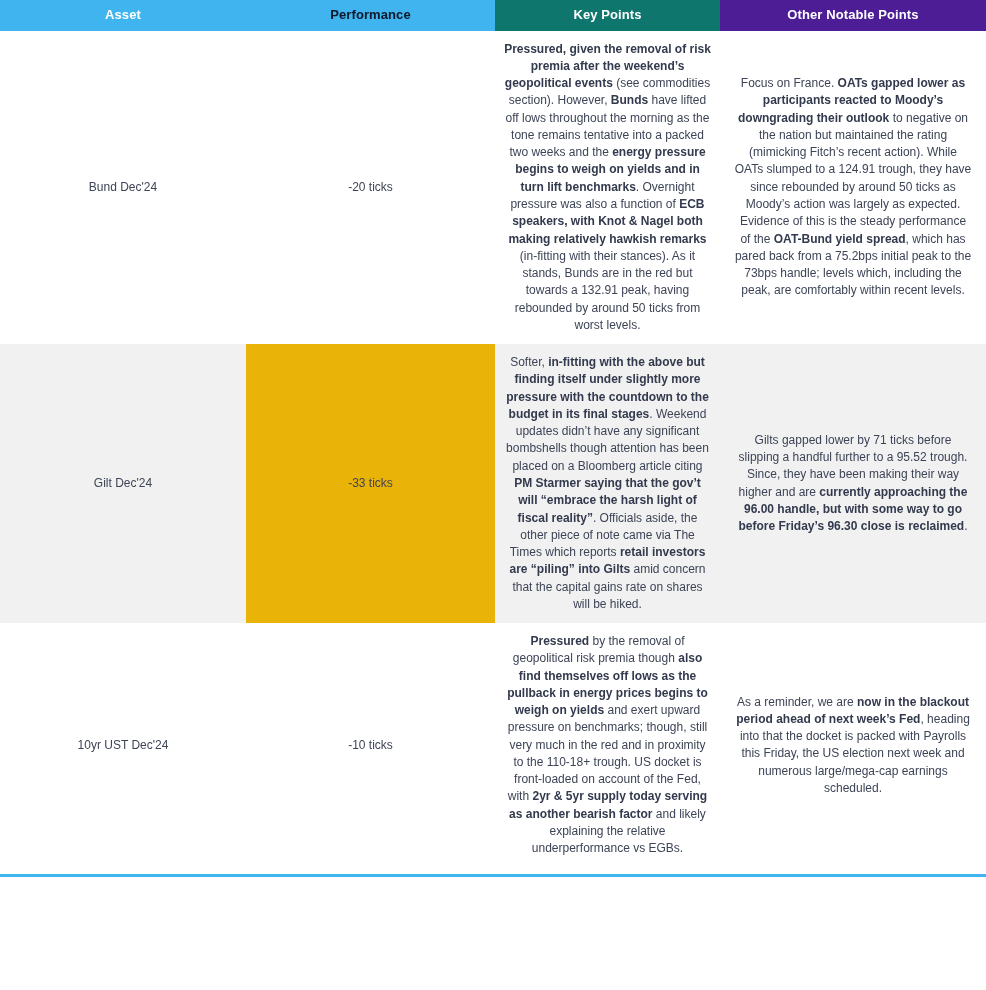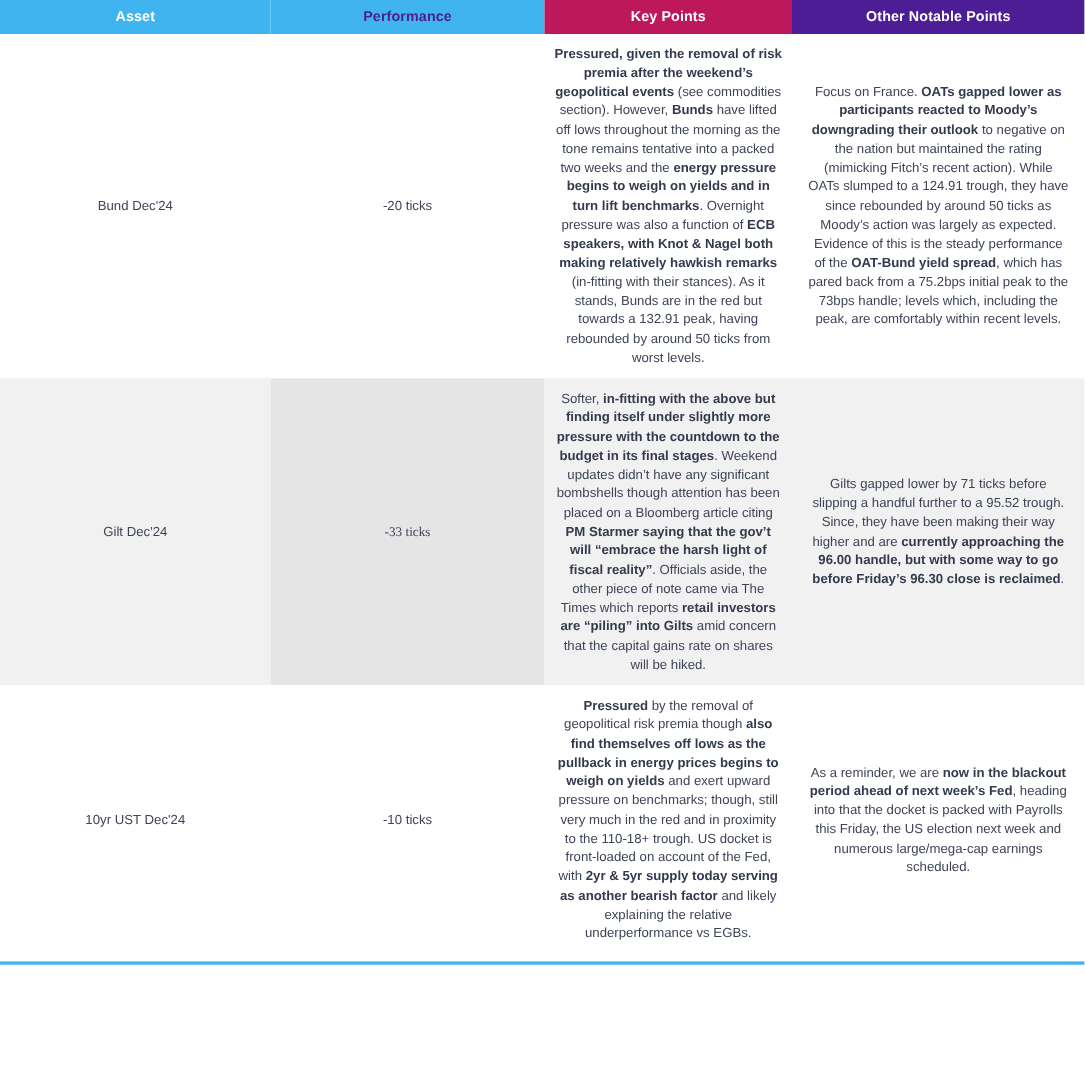--- a/index.html
+++ b/index.html
@@ -73,35 +73,35 @@
 <table class="report-table">
   <colgroup>
     <col class="c-asset">
     <col class="c-perf">
     <col class="c-key">
     <col class="c-other">
   </colgroup>
   <thead>
     <tr>
       <th style="background: rgb(63, 180, 239); color: rgb(255, 255, 255);">Asset</th>
-      <th style="background: rgb(63, 180, 239); color: #4c1d95;">Performance</th>
-      <th style="background: #be185d; color: rgb(255, 255, 255);">Key Points</th>
+      <th style="background: rgb(63, 180, 239); color: #0f172a;">Performance</th>
+      <th style="background: #0f766e; color: rgb(255, 255, 255);">Key Points</th>
       <th style="background: #4c1d95; color: rgb(255, 255, 255);">Other Notable Points</th>
     </tr>
   </thead>
   <tbody>
     <tr class="row-odd">
       <td class="cell-asset">Bund Dec'24</td>
       <td class="cell-perf">-20 ticks</td>
       <td class="cell-key rich"><b>Pressured, given the removal of risk premia after the weekend’s geopolitical events</b> (see commodities section). However, <b>Bunds</b> have lifted off lows throughout the morning as the tone remains tentative into a packed two weeks and the <b>energy pressure begins to weigh on yields and in turn lift benchmarks</b>. Overnight pressure was also a function of <b>ECB speakers, with Knot &amp; Nagel both making relatively hawkish remarks</b> (in-fitting with their stances). As it stands, Bunds are in the red but towards a 132.91 peak, having rebounded by around 50 ticks from worst levels.</td>
       <td class="cell-other rich">Focus on France. <b>OATs gapped lower as participants reacted to Moody’s downgrading their outlook</b> to negative on the nation but maintained the rating (mimicking Fitch’s recent action). While OATs slumped to a 124.91 trough, they have since rebounded by around 50 ticks as Moody’s action was largely as expected. Evidence of this is the steady performance of the <b>OAT-Bund yield spread</b>, which has pared back from a 75.2bps initial peak to the 73bps handle; levels which, including the peak, are comfortably within recent levels.</td>
     </tr>
     <tr class="row-even">
       <td class="cell-asset" style="background: rgb(241, 241, 241);">Gilt Dec'24</td>
-      <td class="cell-perf" style="background: #e5e5e5; font-family: Liberation Serif, serif;">-33 ticks</td>
+      <td class="cell-perf" style="background: #eab308;">-33 ticks</td>
       <td class="cell-key rich" style="background: rgb(241, 241, 241);">Softer, <b>in-fitting with the above but finding itself under slightly more pressure with the countdown to the budget in its final stages</b>. Weekend updates didn’t have any significant bombshells though attention has been placed on a Bloomberg article citing <b>PM Starmer saying that the gov’t will “embrace the harsh light of fiscal reality”</b>. Officials aside, the other piece of note came via The Times which reports <b>retail investors are “piling” into Gilts</b> amid concern that the capital gains rate on shares will be hiked.</td>
       <td class="cell-other rich" style="background: rgb(241, 241, 241);">Gilts gapped lower by 71 ticks before slipping a handful further to a 95.52 trough. Since, they have been making their way higher and are <b>currently approaching the 96.00 handle, but with some way to go before Friday’s 96.30 close is reclaimed</b>.</td>
     </tr>
     <tr class="row-odd">
       <td class="cell-asset">10yr UST Dec'24</td>
       <td class="cell-perf">-10 ticks</td>
       <td class="cell-key rich"><b>Pressured</b> by the removal of geopolitical risk premia though <b>also find themselves off lows as the pullback in energy prices begins to weigh on yields</b> and exert upward pressure on benchmarks; though, still very much in the red and in proximity to the 110-18+ trough. US docket is front-loaded on account of the Fed, with <b>2yr &amp; 5yr supply today serving as another bearish factor</b> and likely explaining the relative underperformance vs EGBs.</td>
       <td class="cell-other rich">As a reminder, we are <b>now in the blackout period ahead of next week’s Fed</b>, heading into that the docket is packed with Payrolls this Friday, the US election next week and numerous large/mega-cap earnings scheduled.</td>
     </tr>
   </tbody>

